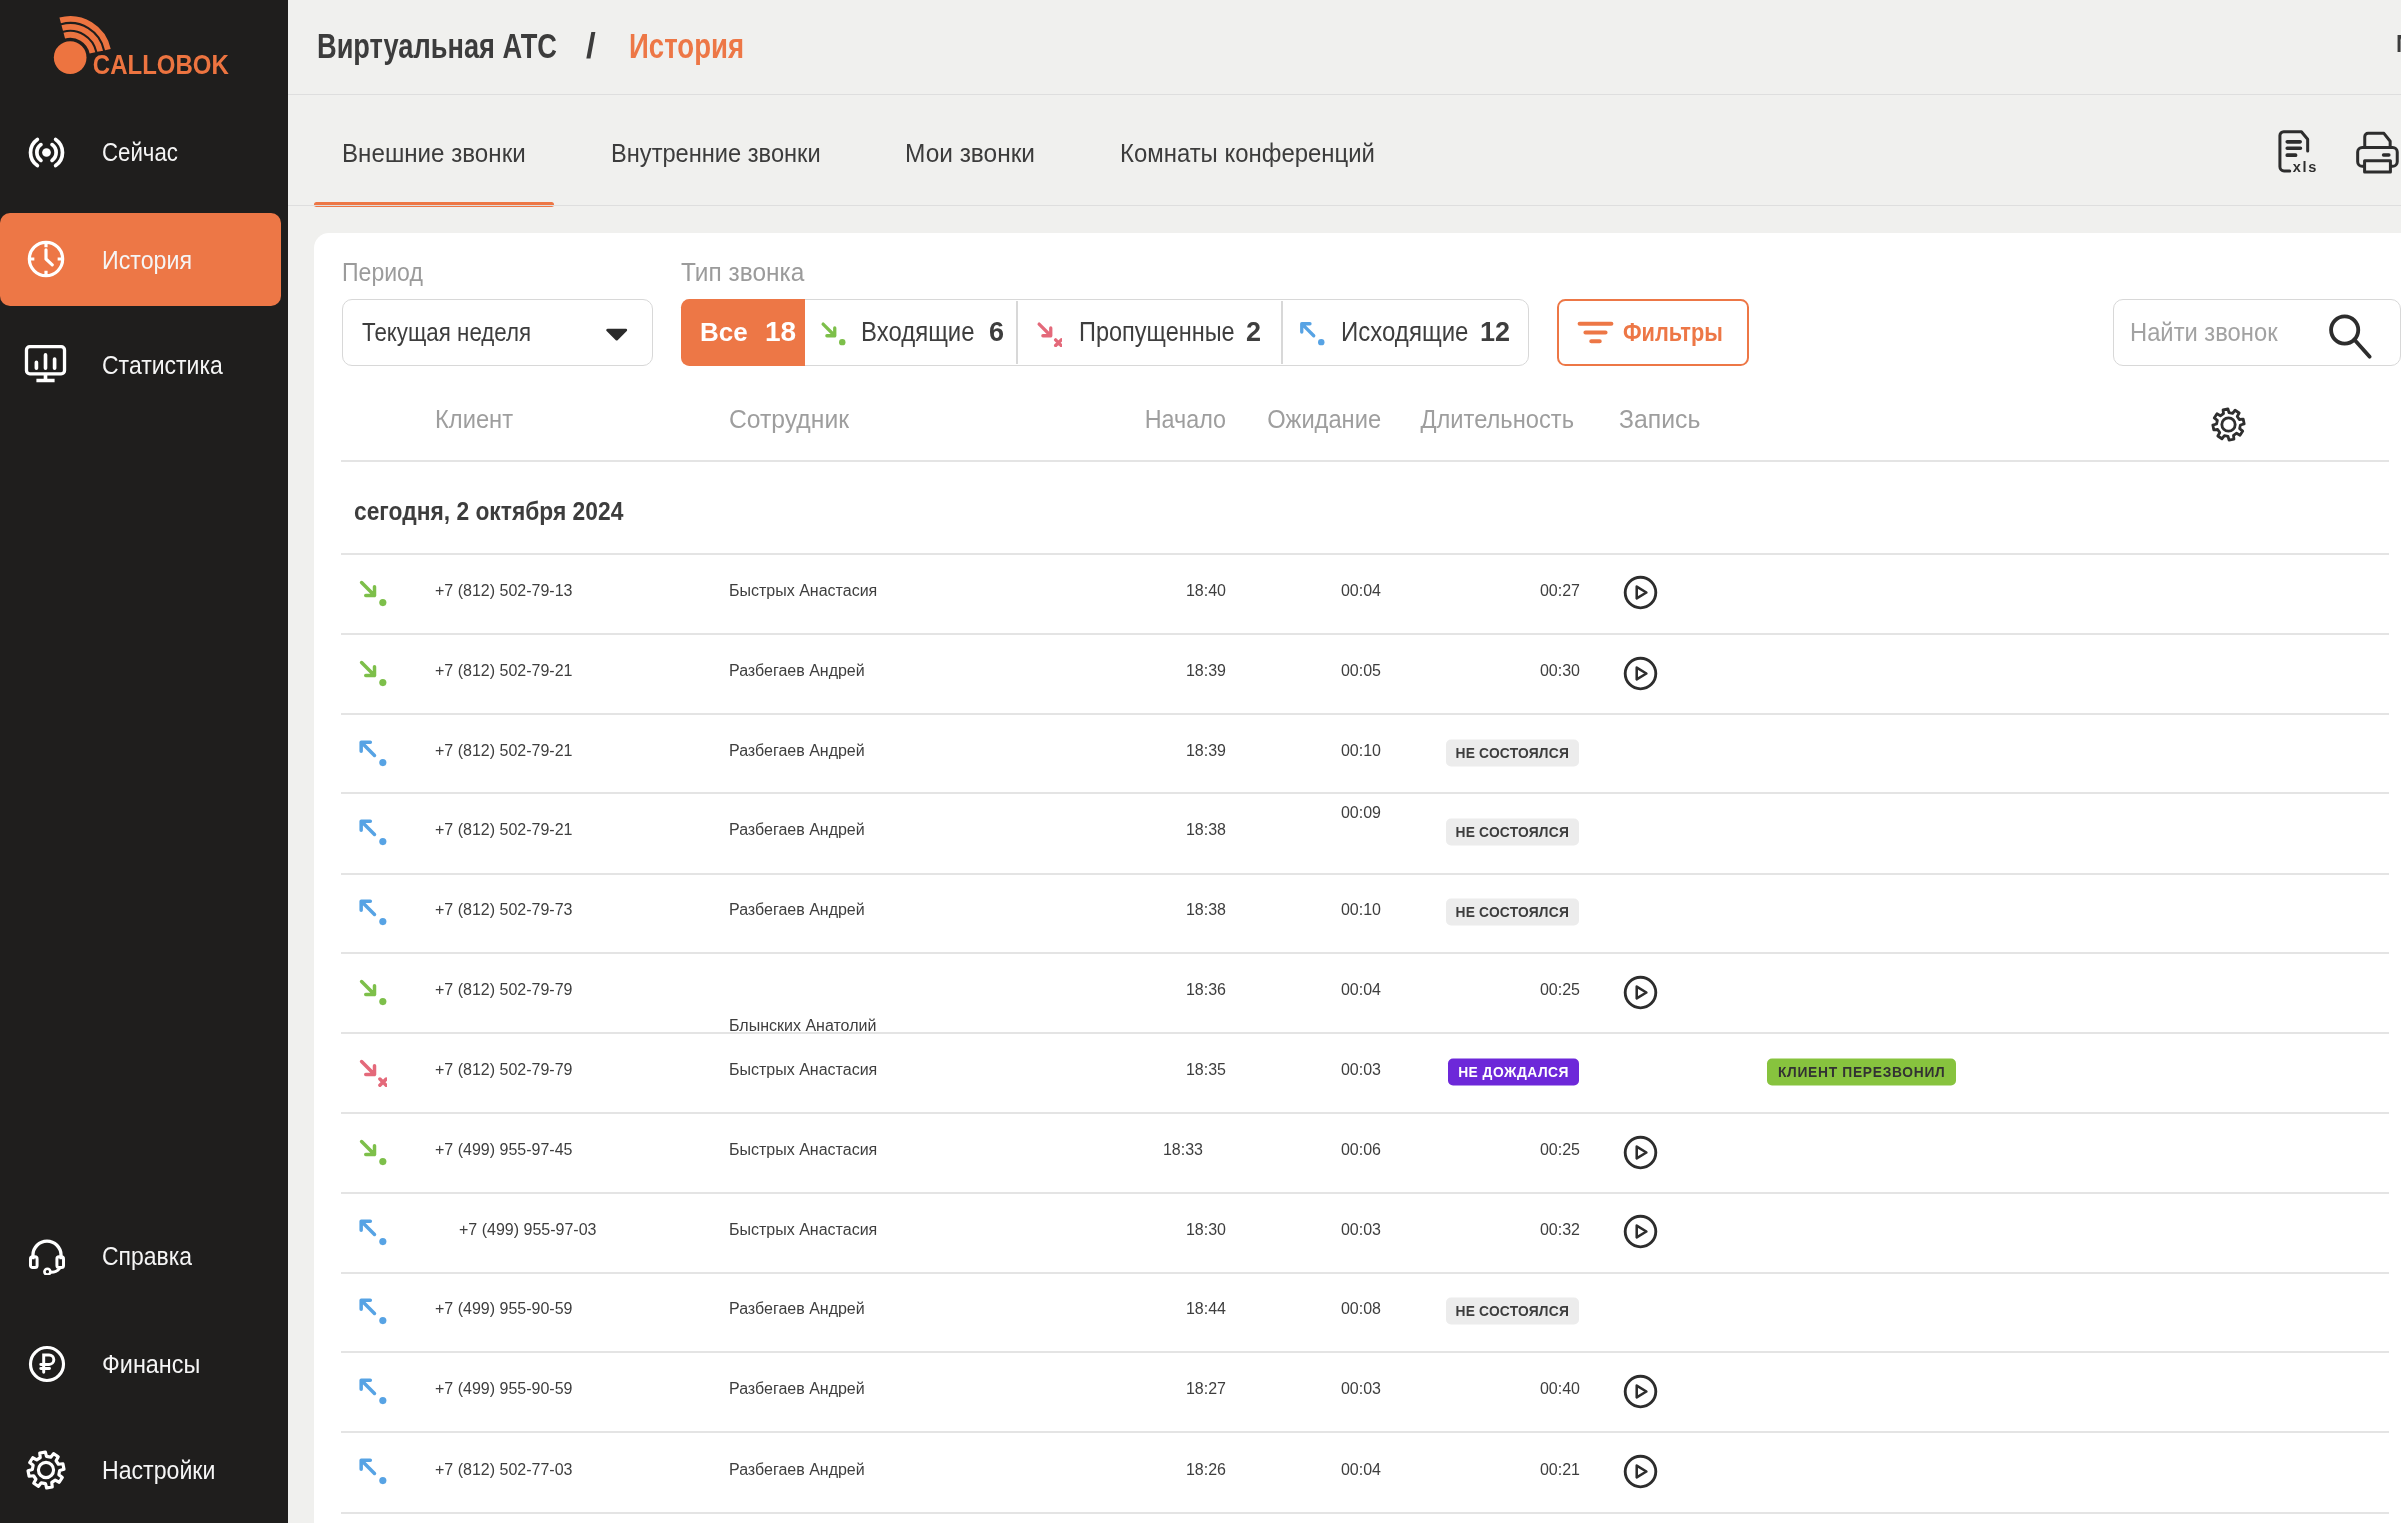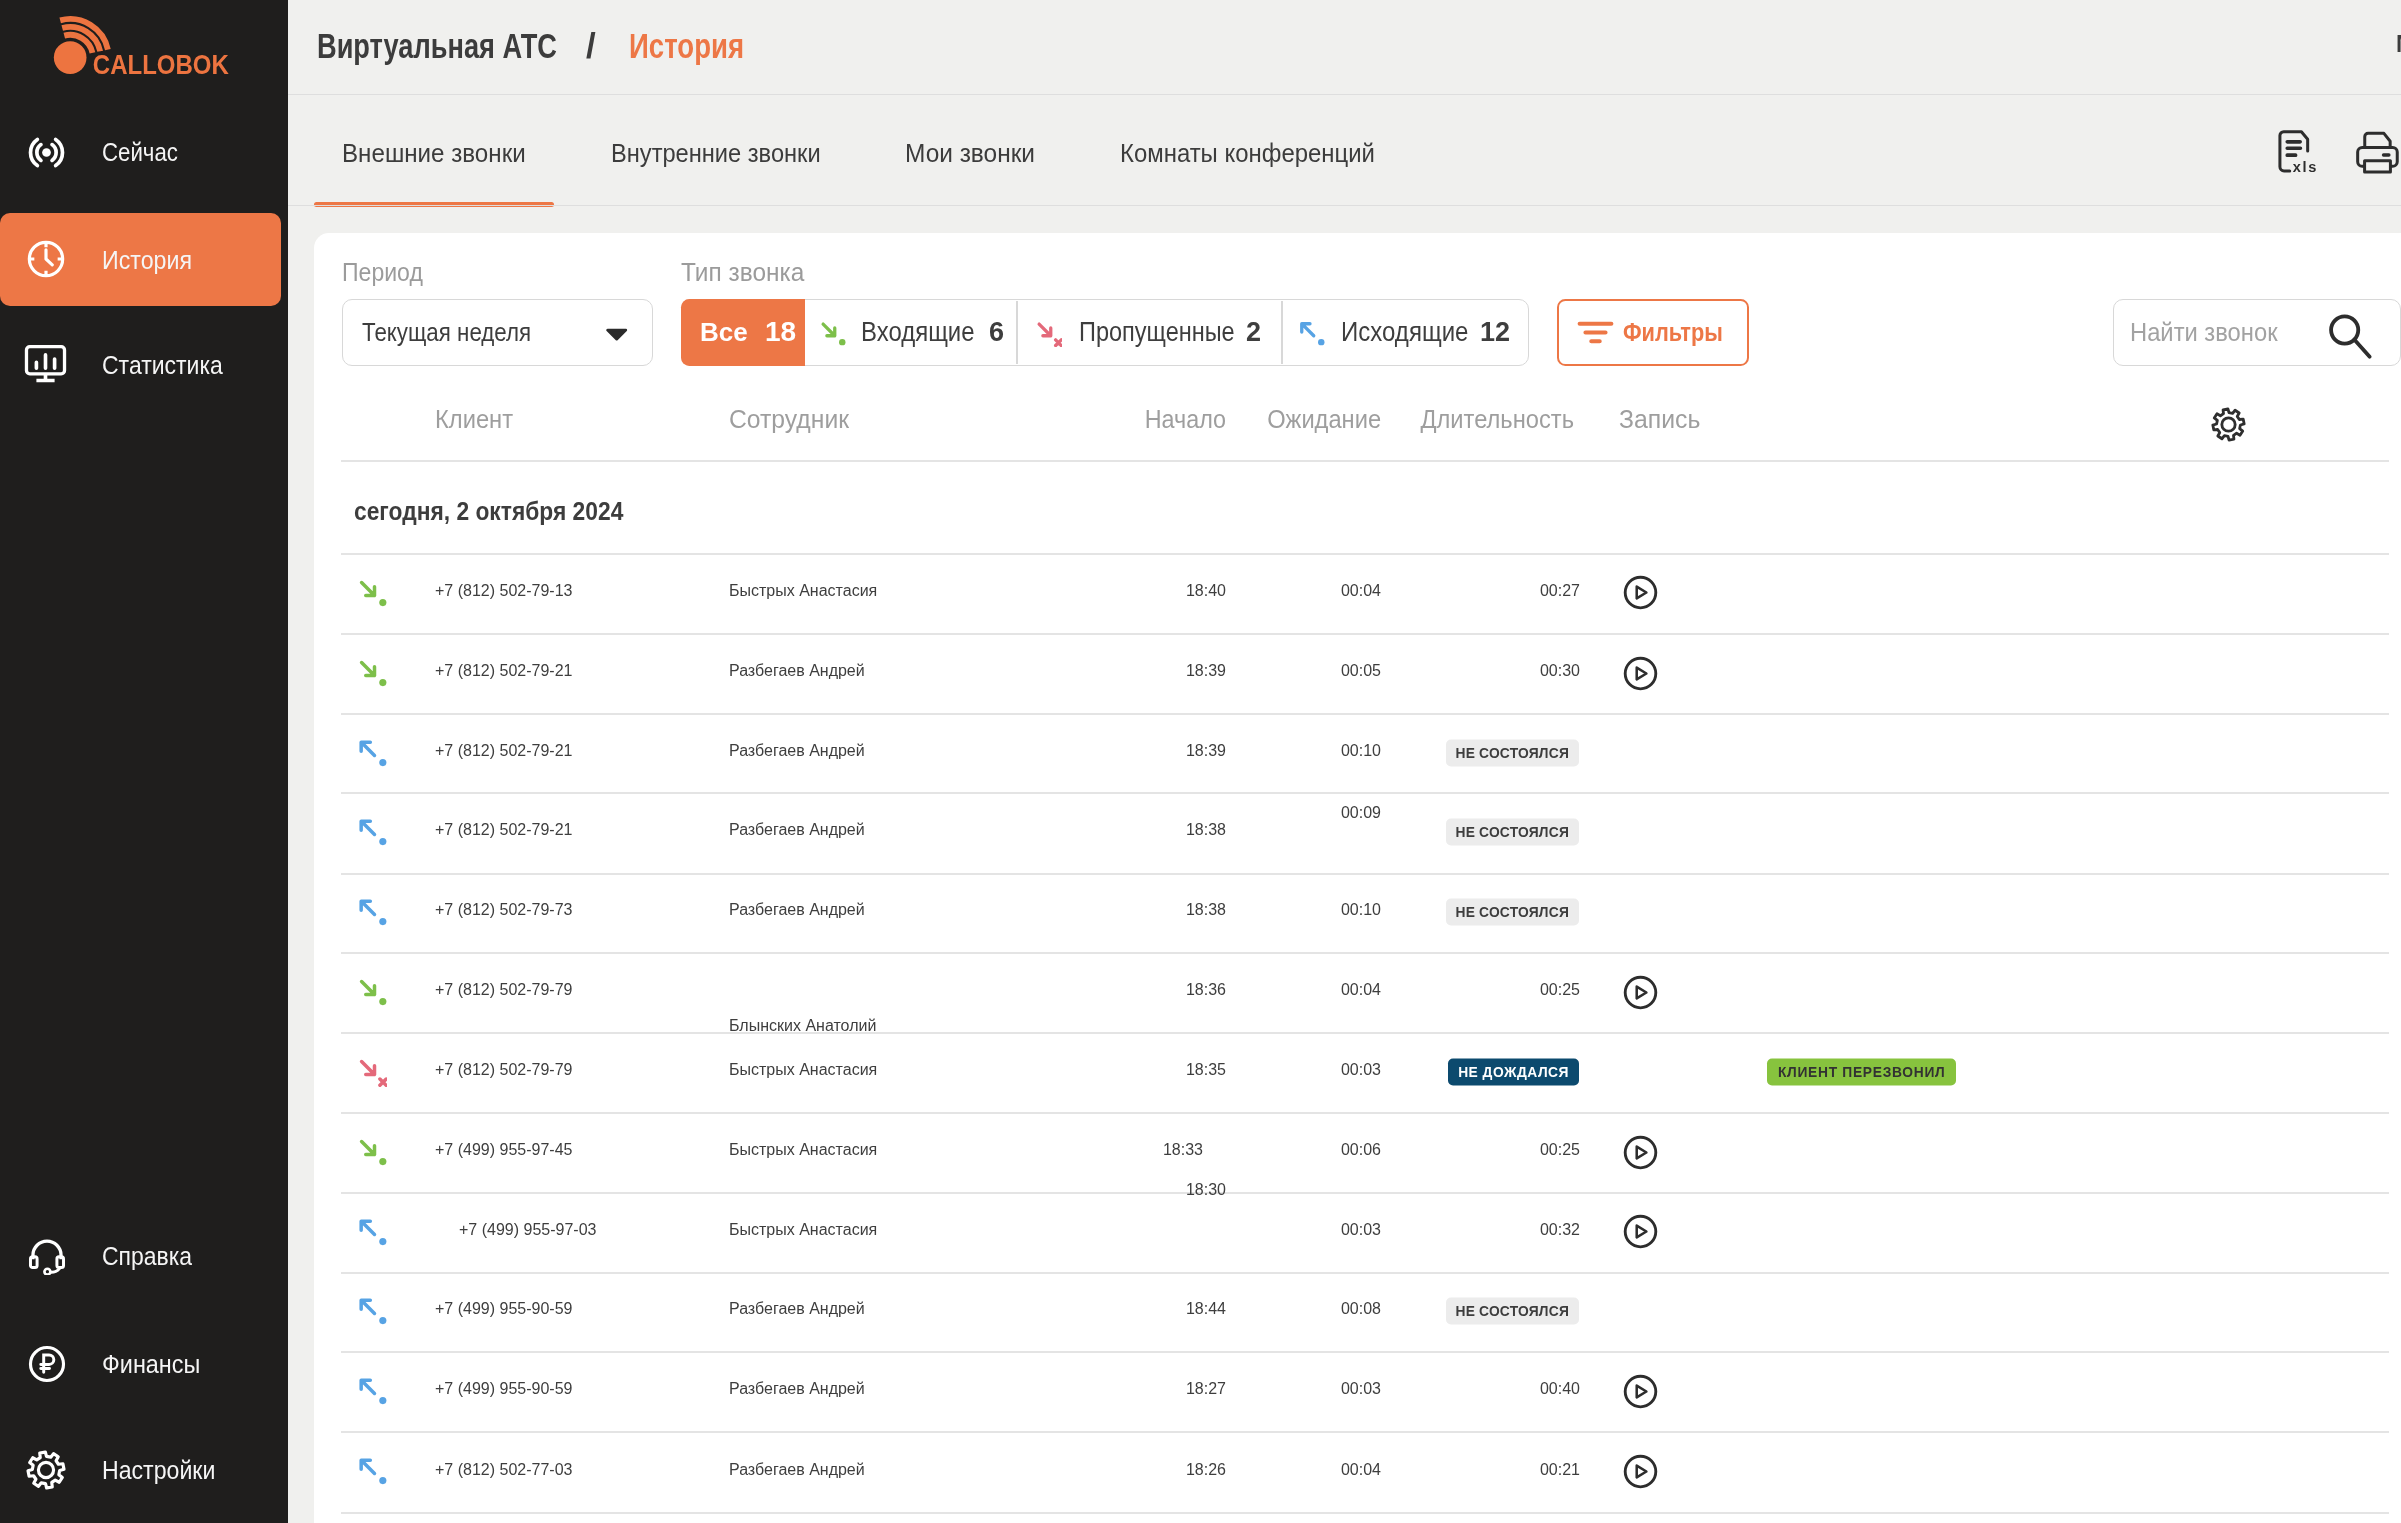--- a/index.html
+++ b/index.html
@@ -5,21 +5,21 @@
   html,body { width:2401px; height:1523px; overflow:hidden; background:#F0F0EE;
     font-family:"Liberation Sans", sans-serif; }
   .abs { position:absolute; }
   .cell { font-size:16px; color:#3E3E3E; transform:translateY(-52%); white-space:nowrap; margin-top:-1.7px; }
   .ra { text-align:right; }
   .hdiv { left:341px; width:2048px; height:1.7px; background:#E4E4E4; }
   .chip { height:27px; line-height:27px; padding:0 10px; border-radius:5px;
     font-size:13.8px; font-weight:bold; letter-spacing:0.2px; text-transform:uppercase;
     transform:translateY(-50%); white-space:nowrap; }
   .chip-g { background:#ECECEC; color:#3D3D3D; }
-  .chip-r { background:#0c4a6e; color:#FFF; letter-spacing:0.5px; }
+  .chip-r { background:#6d28d9; color:#FFF; letter-spacing:0.5px; }
   .chip-gr { background:#87C33E; color:#323232; letter-spacing:0.7px; padding:0 11px; }
   .mi { position:absolute; left:102px; transform:translateY(-50%) scaleX(var(--sx,0.92)); transform-origin:0 50%; font-size:25px; color:#F5F5F5; }
   .hd { position:absolute; font-size:26px; color:#9E9E9E; white-space:nowrap; }
   .tab { position:absolute; font-size:26px; color:#3C3C3C; transform-origin:0 0; }
   .lbl { position:absolute; font-size:25px; color:#9B9B9B; transform-origin:0 0; }
   .seglbl { position:absolute; font-size:27px; color:#3E3E3E; top:332px; white-space:nowrap; }
 </style></head>
 <body>
 
 <div class="abs" style="left:0;top:0;width:288px;height:1523px;background:#1F1E1D">
@@ -259,21 +259,21 @@
 <div class="abs" style="left:1622px;top:1134px"><svg width="37" height="37" viewBox="0 0 44 44">
       <circle cx="22" cy="22" r="18.2" fill="none" stroke="#2D2D2D" stroke-width="3.4"></circle>
       <path d="M17.5 15 L29 22 L17.5 29 Z" fill="none" stroke="#2D2D2D" stroke-width="3" stroke-linejoin="round"></path>
     </svg></div>
 <div class="abs" style="left:357px;top:1217px"><svg width="30" height="30" viewBox="0 0 36 36">
       <path d="M21 21 L5.5 5.5 M5 16 V5 H16" fill="none" stroke="#57A3E4" stroke-width="4.2" stroke-linecap="round" stroke-linejoin="round"></path>
       <circle cx="31" cy="29.5" r="4.3" fill="#57A3E4"></circle>
     </svg></div>
 <div class="abs cell" style="left:459px;top:1232px">+7 (499) 955-97-03</div>
 <div class="abs cell" style="left:729px;top:1232px">Быстрых Анастасия</div>
-<div class="abs cell ra" style="left:1101px;width:125px;top:1192px">18:30</div>
+<div class="abs cell ra" style="left:1101px;width:125px;top:1232px">18:30</div>
 <div class="abs cell ra" style="left:1256px;width:125px;top:1232px">00:03</div>
 <div class="abs cell ra" style="left:1421px;width:159px;top:1232px">00:32</div>
 <div class="abs" style="left:1622px;top:1213px"><svg width="37" height="37" viewBox="0 0 44 44">
       <circle cx="22" cy="22" r="18.2" fill="none" stroke="#2D2D2D" stroke-width="3.4"></circle>
       <path d="M17.5 15 L29 22 L17.5 29 Z" fill="none" stroke="#2D2D2D" stroke-width="3" stroke-linejoin="round"></path>
     </svg></div>
 <div class="abs" style="left:357px;top:1296px"><svg width="30" height="30" viewBox="0 0 36 36">
       <path d="M21 21 L5.5 5.5 M5 16 V5 H16" fill="none" stroke="#57A3E4" stroke-width="4.2" stroke-linecap="round" stroke-linejoin="round"></path>
       <circle cx="31" cy="29.5" r="4.3" fill="#57A3E4"></circle>
     </svg></div>

